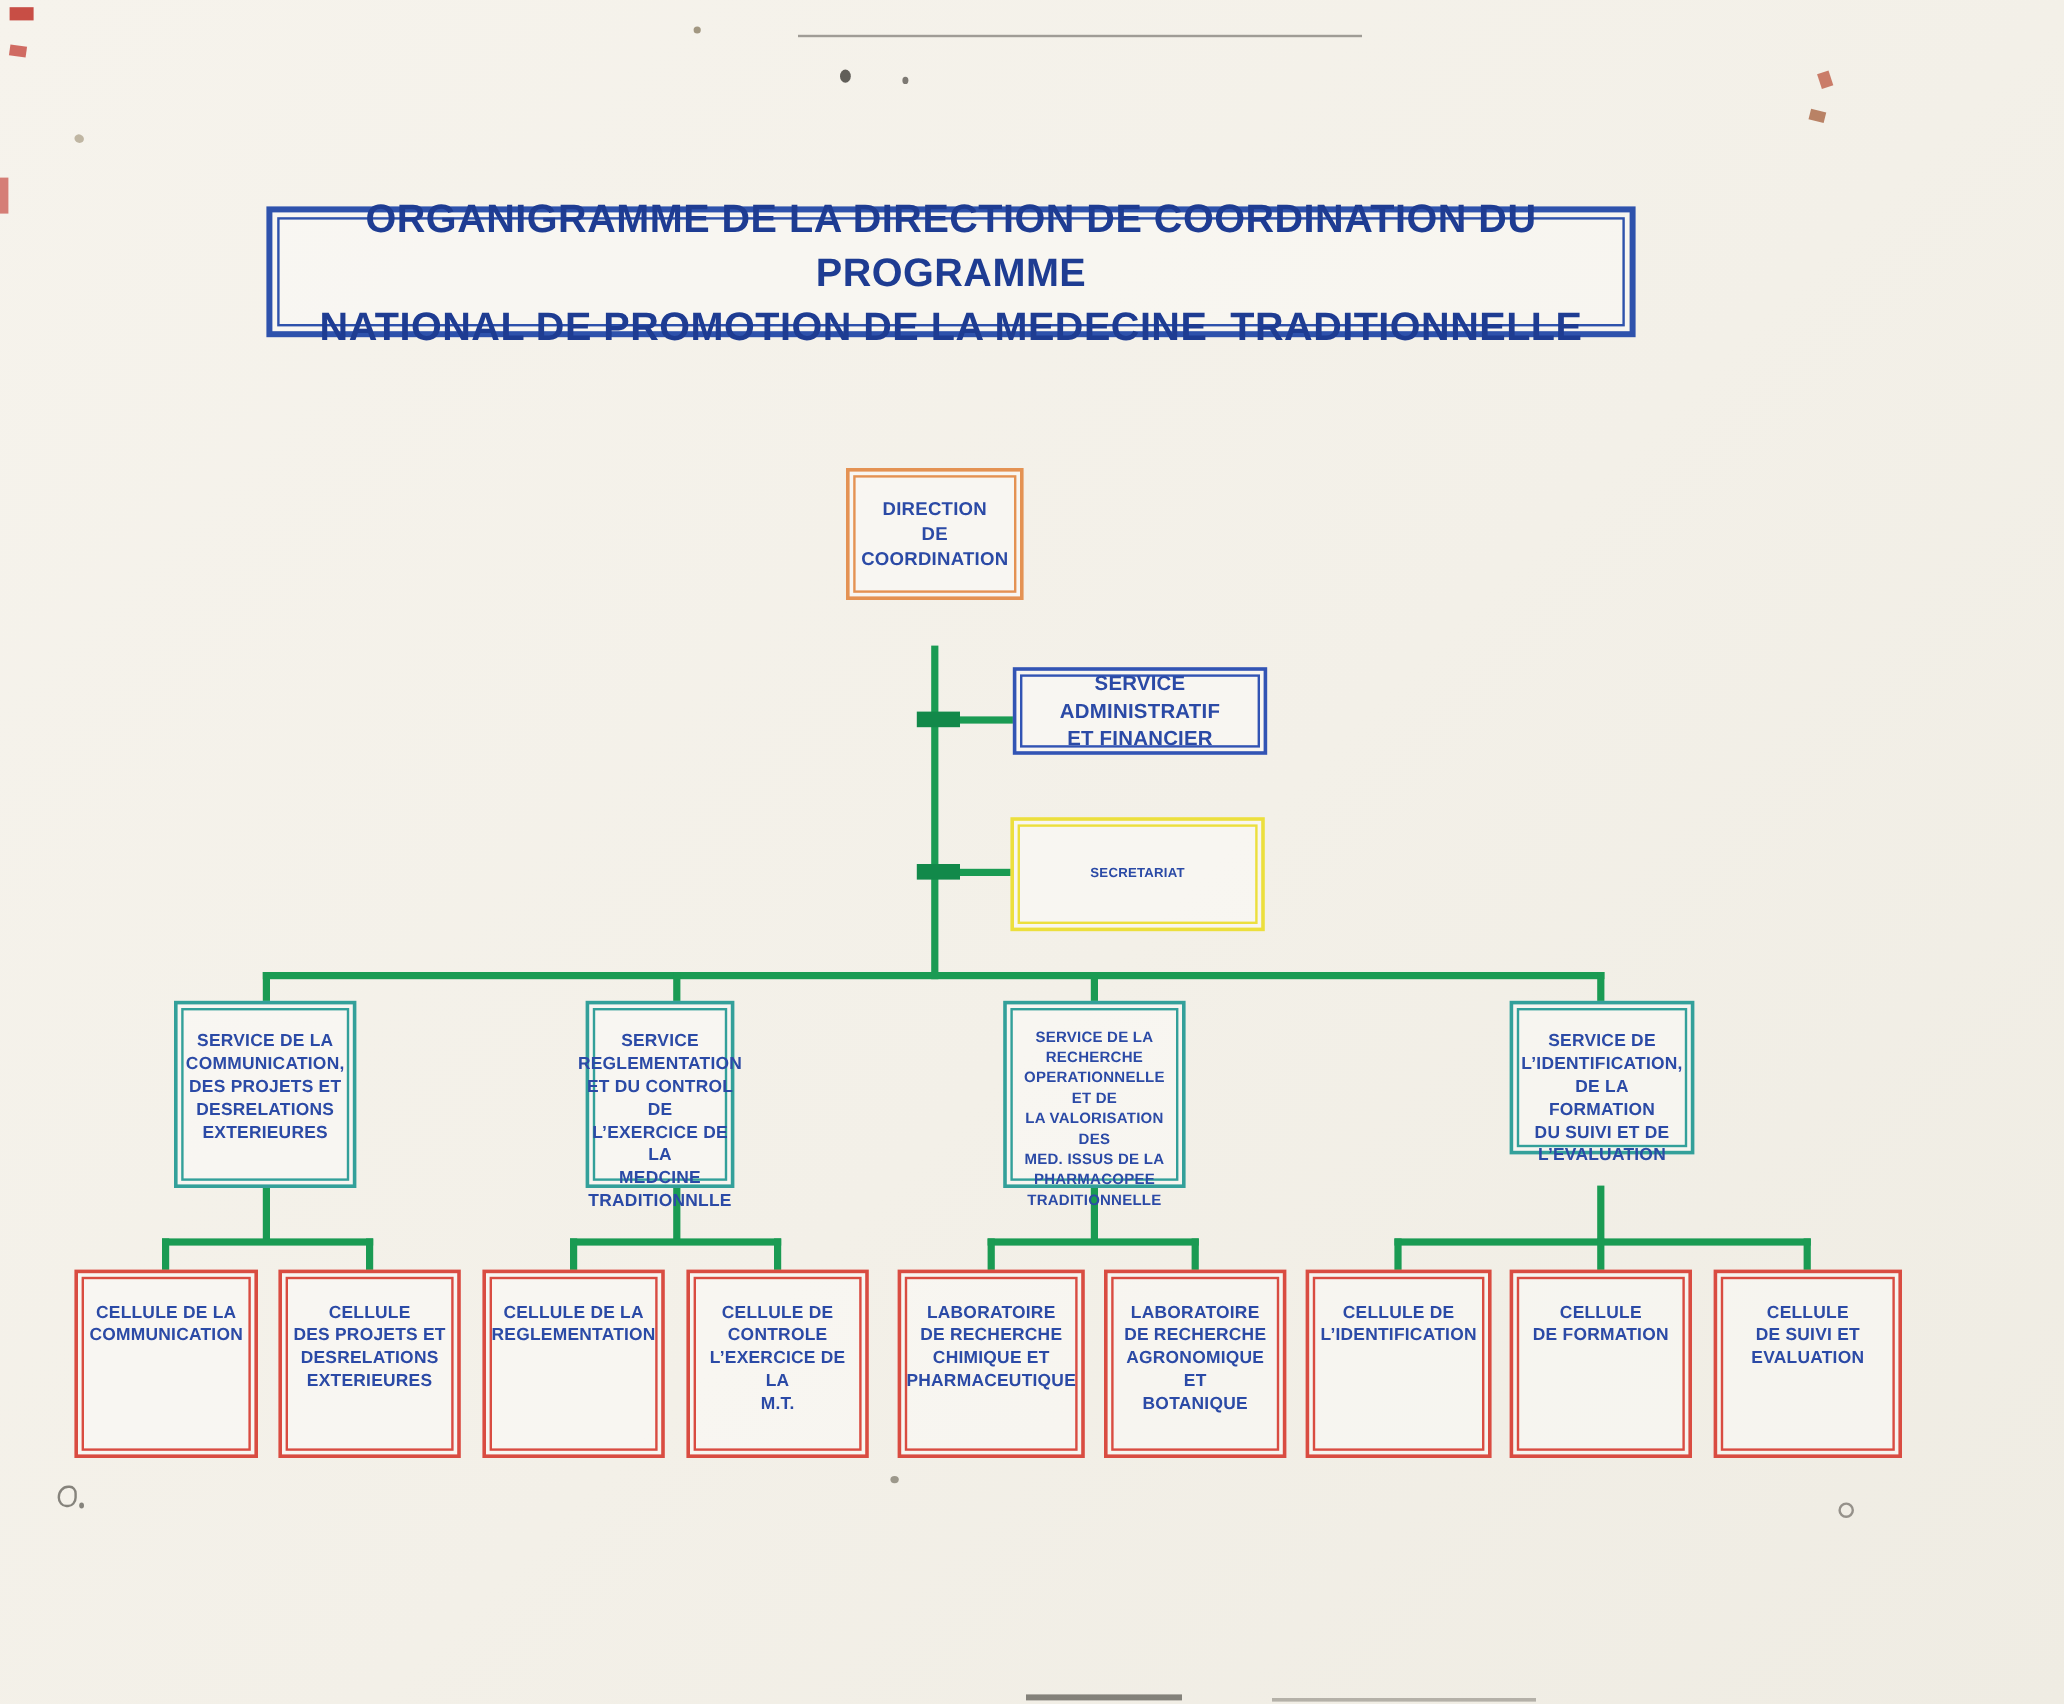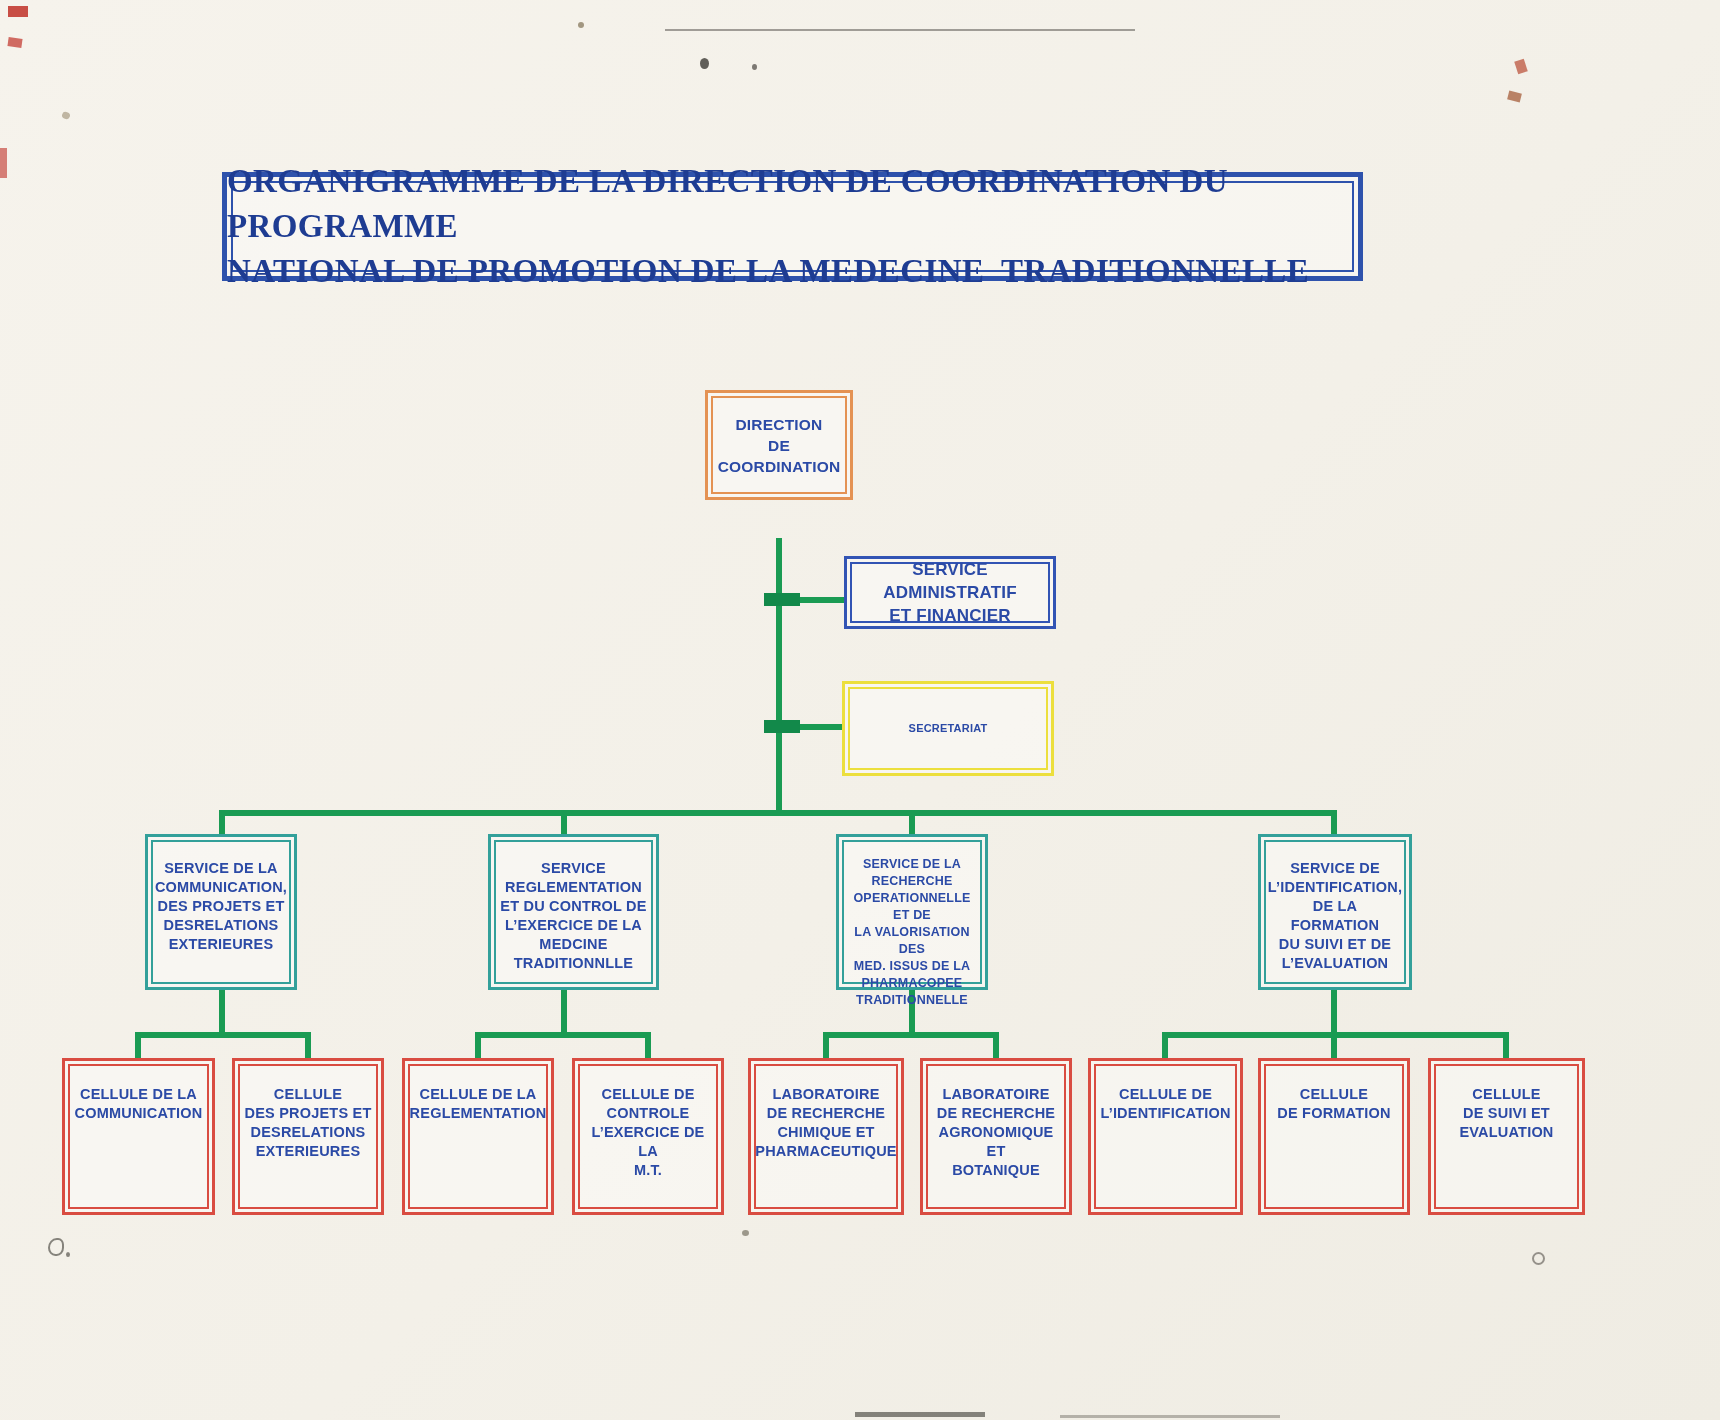--- a/index.html
+++ b/index.html
@@ -49,22 +49,22 @@
     position:absolute;left:222px;top:172px;width:1141px;height:109px;
     border:5px solid #2e52ac;background:rgba(255,255,255,.35);
     box-sizing:border-box;
   }
   .title-box::before{
     content:"";position:absolute;inset:4px;border:2px solid #2e52ac;
   }
   .title-text{
     position:absolute;inset:0;
     display:flex;align-items:center;justify-content:center;
-    text-align:left;white-space:pre-wrap;
-    font-family:Liberation Serif, serif;
+    text-align:center;white-space:pre-wrap;
+    font-family:Liberation Sans, sans-serif;
     font-weight:bold;font-size:33px;line-height:45px;
     color:#1e3c92;letter-spacing:.4px;
   }
   
   .line{position:absolute;background:#1a9b53;}
   .cap{position:absolute;background:#12894a;}
   
   .art{position:absolute;pointer-events:none;}
 </style>
 </head>
@@ -125,38 +125,38 @@
     <div class="lbl">SECRETARIAT</div>
   </div>
 
   <div class="node teal top-align" style="left:145px;top:834px;width:152px;height:156px;">
     <div class="lbl">SERVICE DE LA
 COMMUNICATION,
 DES PROJETS ET
 DESRELATIONS
 EXTERIEURES</div>
   </div>
-  <div class="node teal top-align" style="left:488px;top:834px;width:171px;height:156px;padding-left:17px;">
+  <div class="node teal top-align" style="left:488px;top:834px;width:124px;height:156px;padding-left:17px;">
     <div class="lbl">SERVICE
 REGLEMENTATION
 ET DU CONTROL DE
 L’EXERCICE DE LA
 MEDCINE
 TRADITIONNLLE</div>
   </div>
   <div class="node teal top-align svc3" style="left:836px;top:834px;width:152px;height:156px;">
     <div class="lbl">SERVICE DE LA
 RECHERCHE
 OPERATIONNELLE ET DE
 LA VALORISATION DES
 MED. ISSUS DE LA
 PHARMACOPEE
 TRADITIONNELLE</div>
   </div>
-  <div class="node teal top-align" style="left:1258px;top:834px;width:154px;height:156px;">
+  <div class="node teal top-align" style="left:1258px;top:834px;width:154px;height:128px;">
     <div class="lbl">SERVICE DE
 L’IDENTIFICATION,
 DE LA FORMATION
 DU SUIVI ET DE
 L’EVALUATION</div>
   </div>
 
   <div class="node red cell top-align" style="left:62px;top:1058px;width:153px;height:157px;">
     <div class="lbl">CELLULE DE LA
 COMMUNICATION</div>

